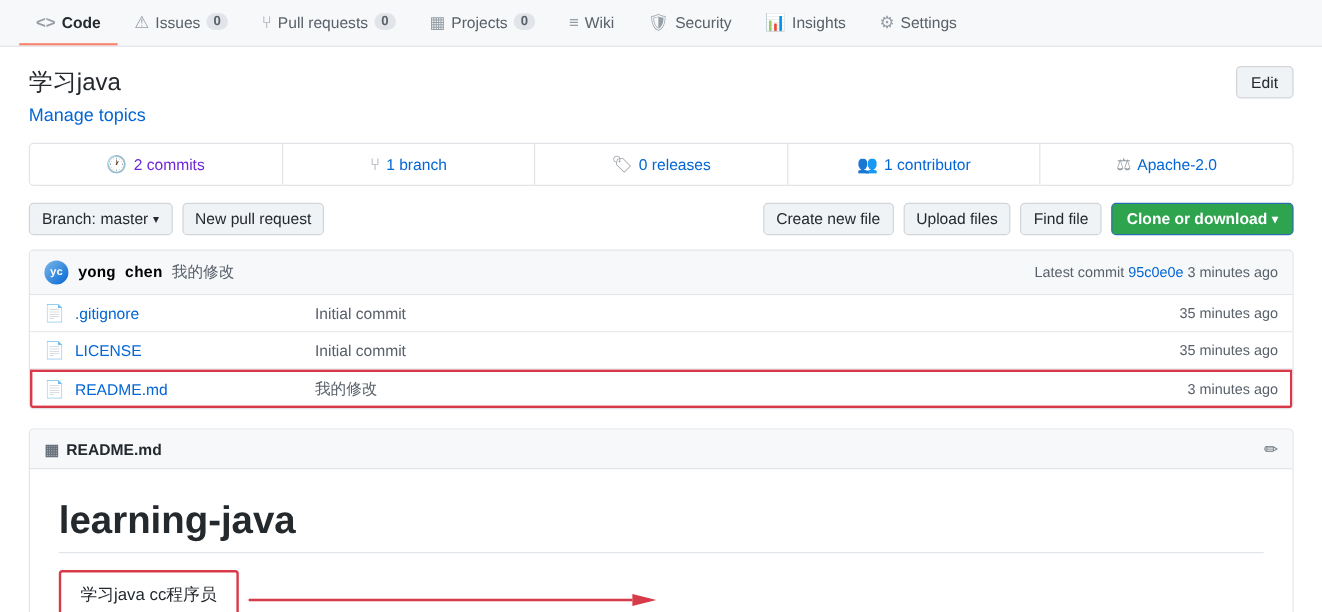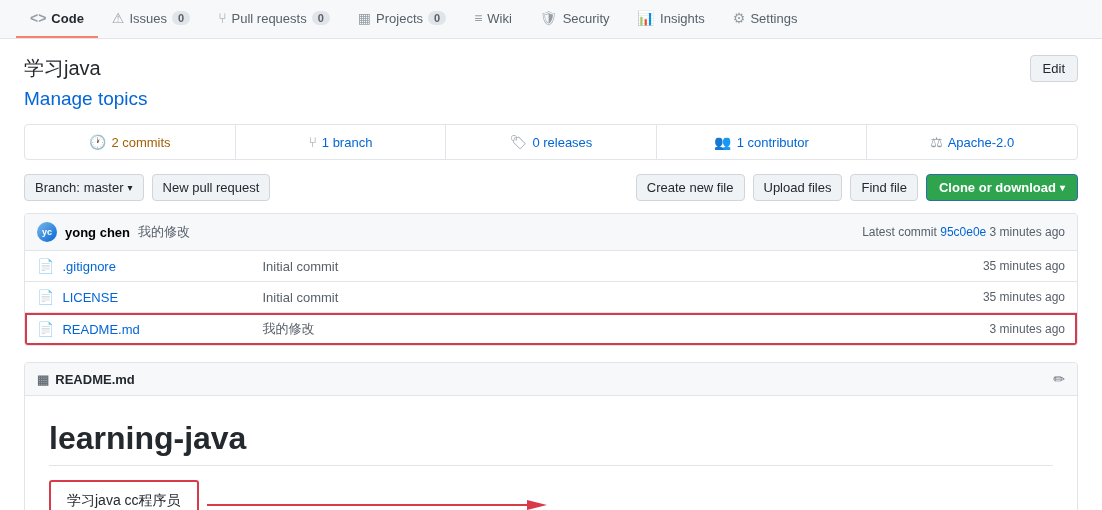--- a/index.html
+++ b/index.html
@@ -60,21 +60,21 @@
       border-radius: 4px;
       background: #eff3f6;
       padding: 5px 12px;
       font-size: 13px;
       color: #24292e;
       cursor: pointer;
     }
 
     .manage-topics {
       color: #0366d6;
-      font-size: 19px;
+      font-size: 15px;
       margin-bottom: 14px;
       cursor: pointer;
       text-decoration: none;
       display: inline-block;
     }
 
     
     .stats-bar {
       display: flex;
       border: 1px solid #e1e4e8;
@@ -169,20 +169,21 @@
       align-items: center;
       justify-content: space-between;
       padding: 8px 12px;
       background: #f6f8fa;
       border-bottom: 1px solid #e1e4e8;
     }
     .commit-row-left {
       display: flex;
       align-items: center;
       gap: 8px;
+      font-family: Liberation Mono, monospace;
     }
     .avatar-img {
       width: 20px;
       height: 20px;
       border-radius: 50%;
       background: linear-gradient(135deg, #7cb9e8 0%, #0366d6 100%);
       display: flex;
       align-items: center;
       justify-content: center;
       font-size: 9px;
@@ -294,21 +295,21 @@
     <h1 class="repo-title">学习java</h1>
     <button class="edit-btn">Edit</button>
   </div>
 
   <a class="manage-topics">Manage topics</a>
 
   
   <div class="stats-bar">
     <div class="stat-item">
       <span class="stat-icon">🕐</span>
-      <span><a style="color:#a16207;text-decoration:none;">2 commits</a></span>
+      <span><a style="color:#6d28d9;text-decoration:none;">2 commits</a></span>
     </div>
     <div class="stat-item">
       <span class="stat-icon">⑂</span>
       <span><a style="color:#0366d6;text-decoration:none;">1 branch</a></span>
     </div>
     <div class="stat-item">
       <span class="stat-icon">🏷</span>
       <span><a style="color:#0366d6;text-decoration:none;">0 releases</a></span>
     </div>
     <div class="stat-item">

